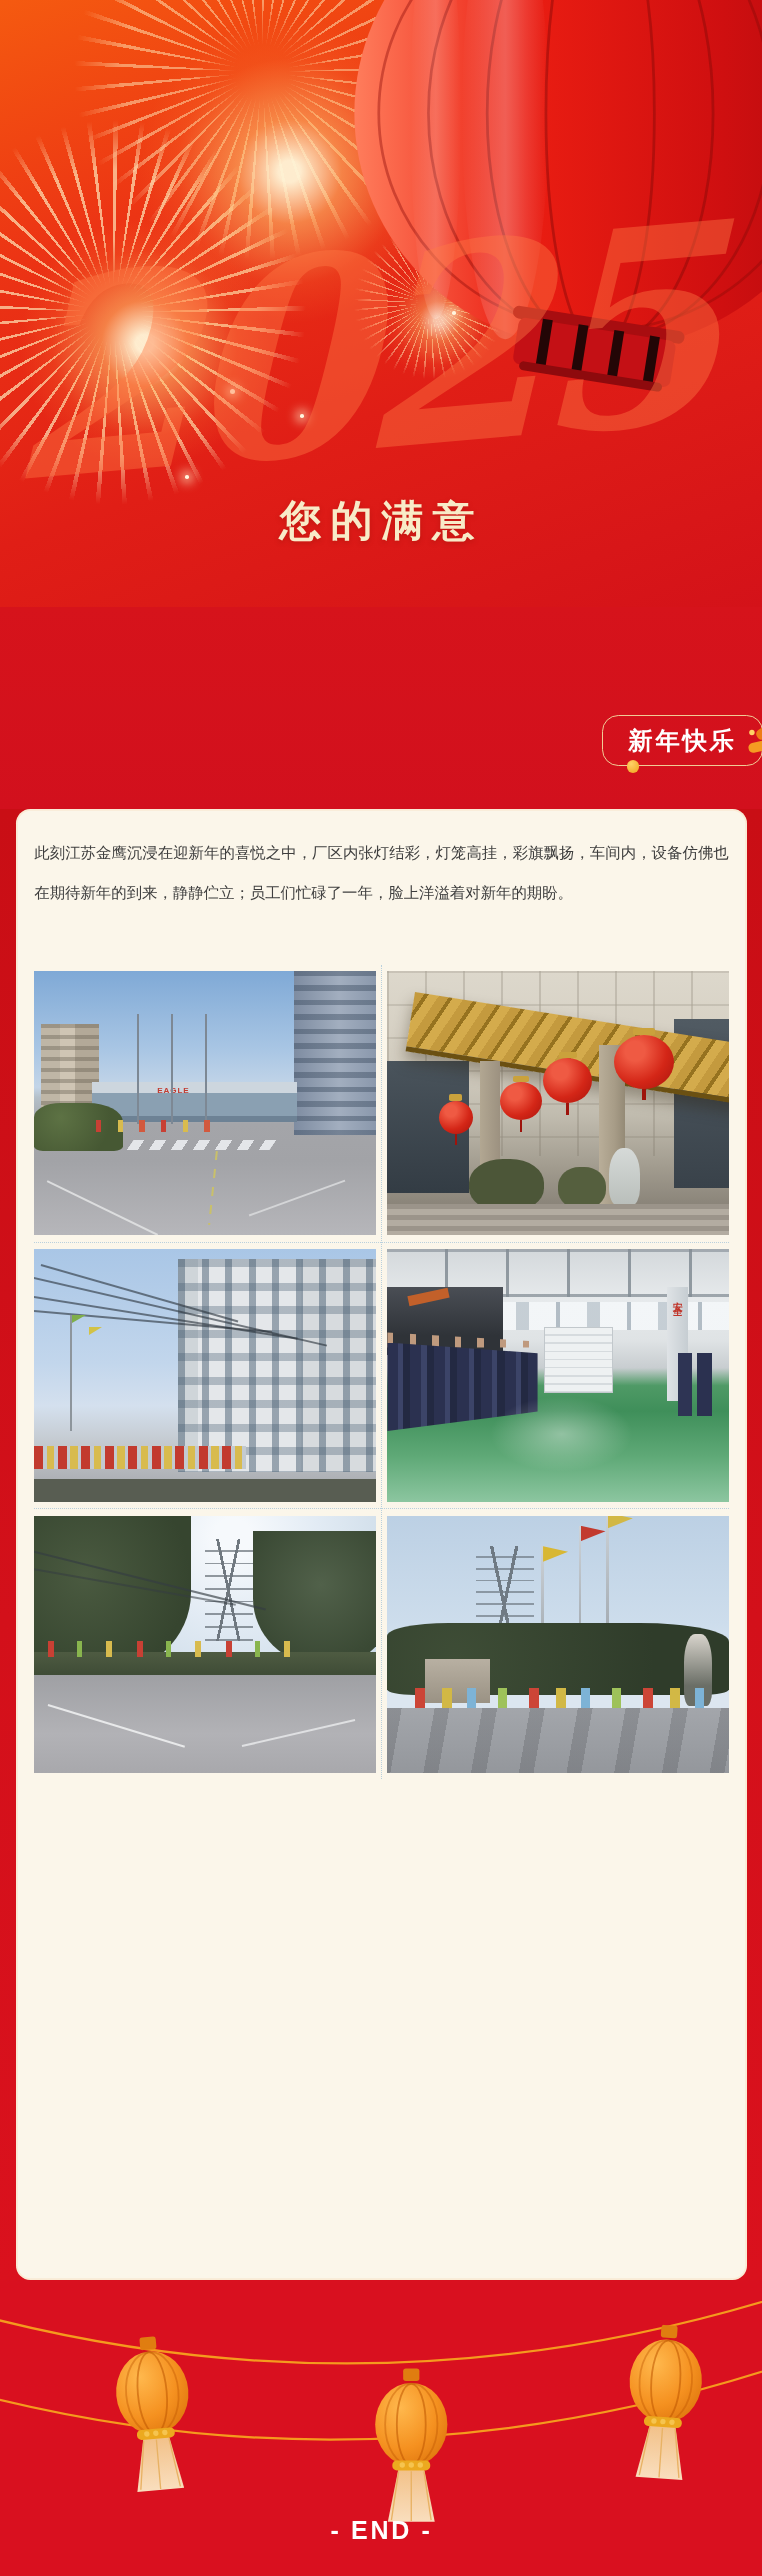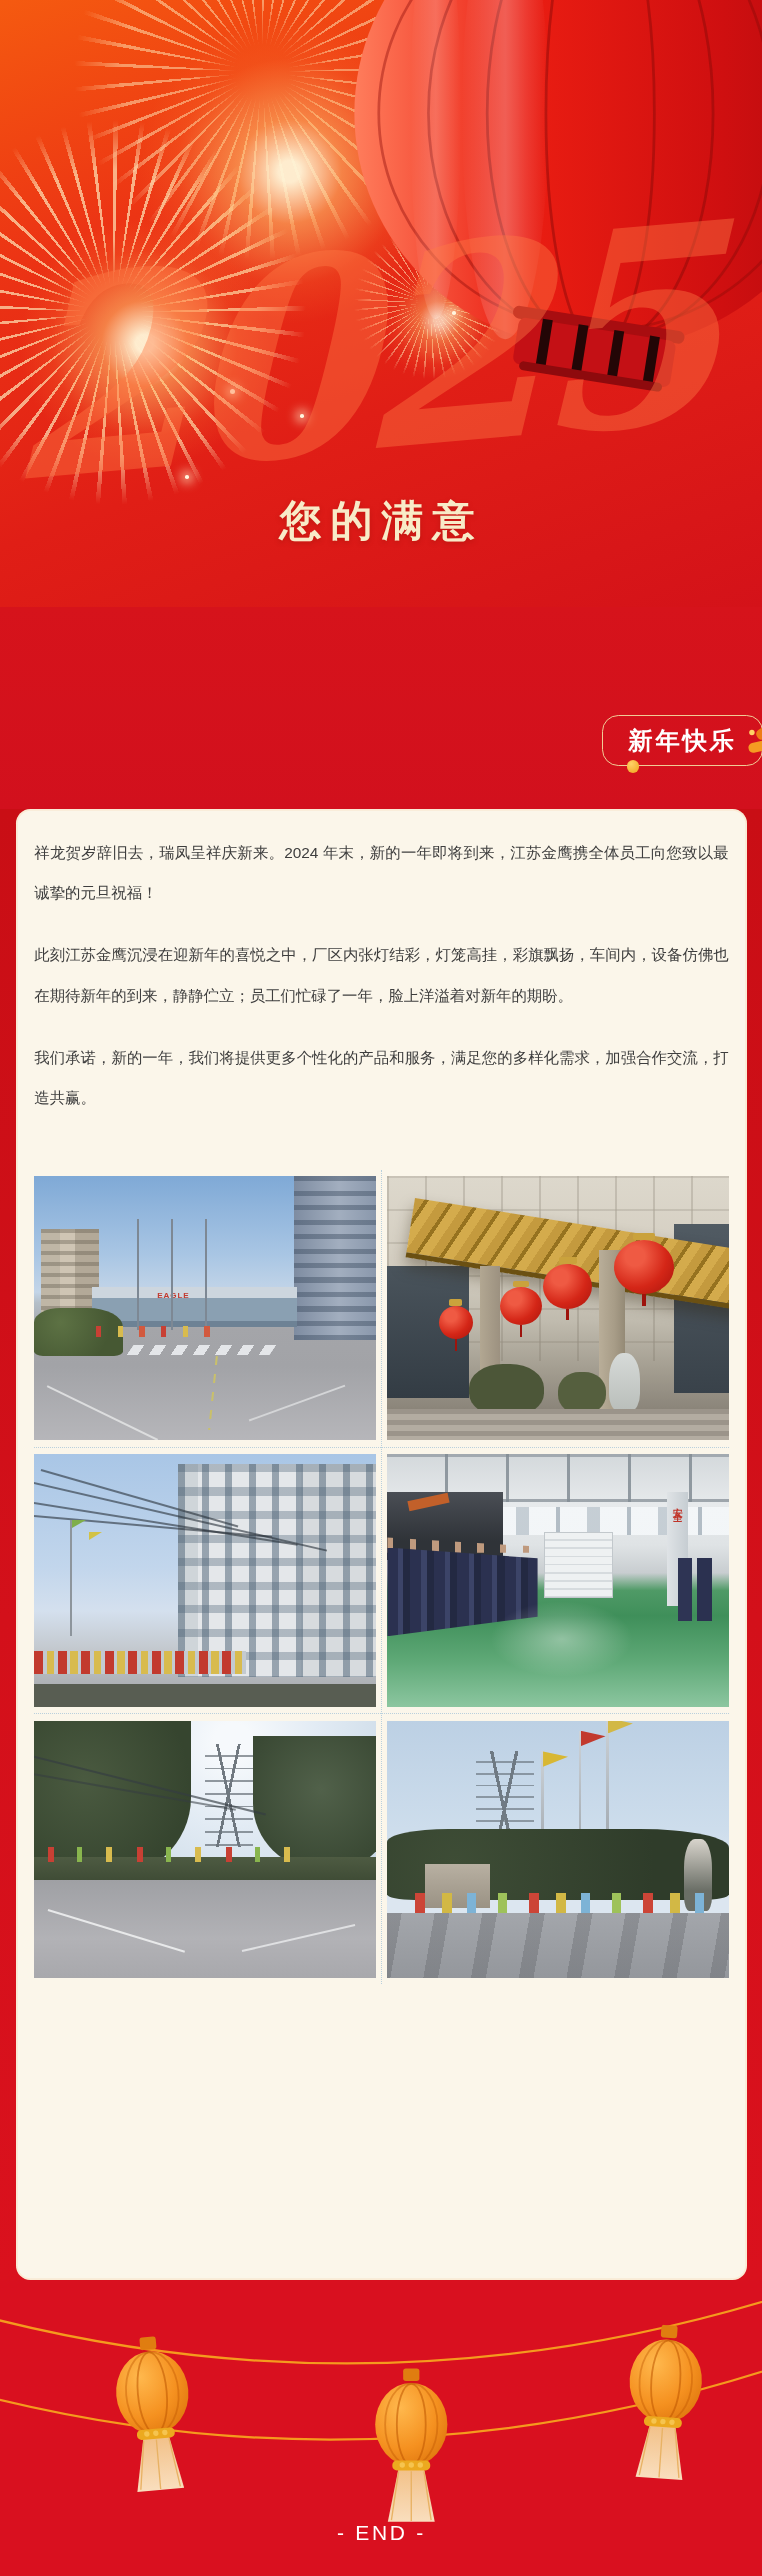--- a/index.html
+++ b/index.html
@@ -192,21 +192,21 @@
   .p6-flagrow{left:8%;bottom:24%;width:86%;height:9%;
     background:repeating-linear-gradient(90deg,#cc4537 0 10px,transparent 10px 27px,#d2b845 27px 37px,transparent 37px 52px,#7db3d6 52px 61px,transparent 61px 83px,#9ec25a 83px 92px,transparent 92px 114px);}
   .p6-ground{left:0;bottom:0;width:100%;height:25%;
     background:repeating-linear-gradient(100deg,rgba(60,62,66,.22) 0 14.5px,transparent 14.5px 47px),
                linear-gradient(180deg,#a3a6ab,#94979c);}
 
   
   .footer{position:relative;height:296px;background:#d9101f;overflow:hidden;}
   .lantern-string{position:absolute;left:0;top:0;width:763px;height:296px;}
   .end-label{position:absolute;left:0;right:0;bottom:33px;text-align:center;
-    color:#ffffff;font-size:21px;font-weight:normal;letter-spacing:2.7px;line-height:1;}
+    color:#ffffff;font-size:25px;font-weight:bold;letter-spacing:2.7px;line-height:1;}
 </style>
 </head>
 <body>
 
 <div class="page">
 
   <section class="hero">
     <div class="burst b1"></div>
     <div class="burst b2"></div>
     <div class="burst b3"></div>
@@ -269,23 +269,21 @@
         <rect x="48" y="44" width="24" height="11" rx="5" fill="#e8541c" transform="rotate(22 60 49)"></rect>
         <circle cx="22" cy="58" r="3" fill="#ffd265"></circle>
         <circle cx="70" cy="62" r="2.5" fill="#ffd265"></circle>
         <circle cx="44" cy="84" r="2.5" fill="#ffd265"></circle>
       </svg>
     </div>
   </section>
 
   <section class="content-wrap">
     <div class="card">
-      <p class="para">祥龙贺岁辞旧去，瑞凤呈祥庆新来。2024 年末，新的一年即将到来，江苏金鹰携全体员工向您致以最诚挚的元旦祝福！</p>
       <p class="para">此刻江苏金鹰沉浸在迎新年的喜悦之中，厂区内张灯结彩，灯笼高挂，彩旗飘扬，车间内，设备仿佛也在期待新年的到来，静静伫立；员工们忙碌了一年，脸上洋溢着对新年的期盼。</p>
-      <p class="para">我们承诺，新的一年，我们将提供更多个性化的产品和服务，满足您的多样化需求，加强合作交流，打造共赢。</p>
 
       <div class="photo-grid">
         <div class="photo-row row1">
           <div class="photo photo-1">
             <span class="p1-tower"></span>
               <span class="p1-apts"></span>
               <span class="p1-bldg"></span>
             <span class="p1-sign">EAGLE</span>
             <span class="p1-poles"></span>
               <span class="p1-green"></span>

